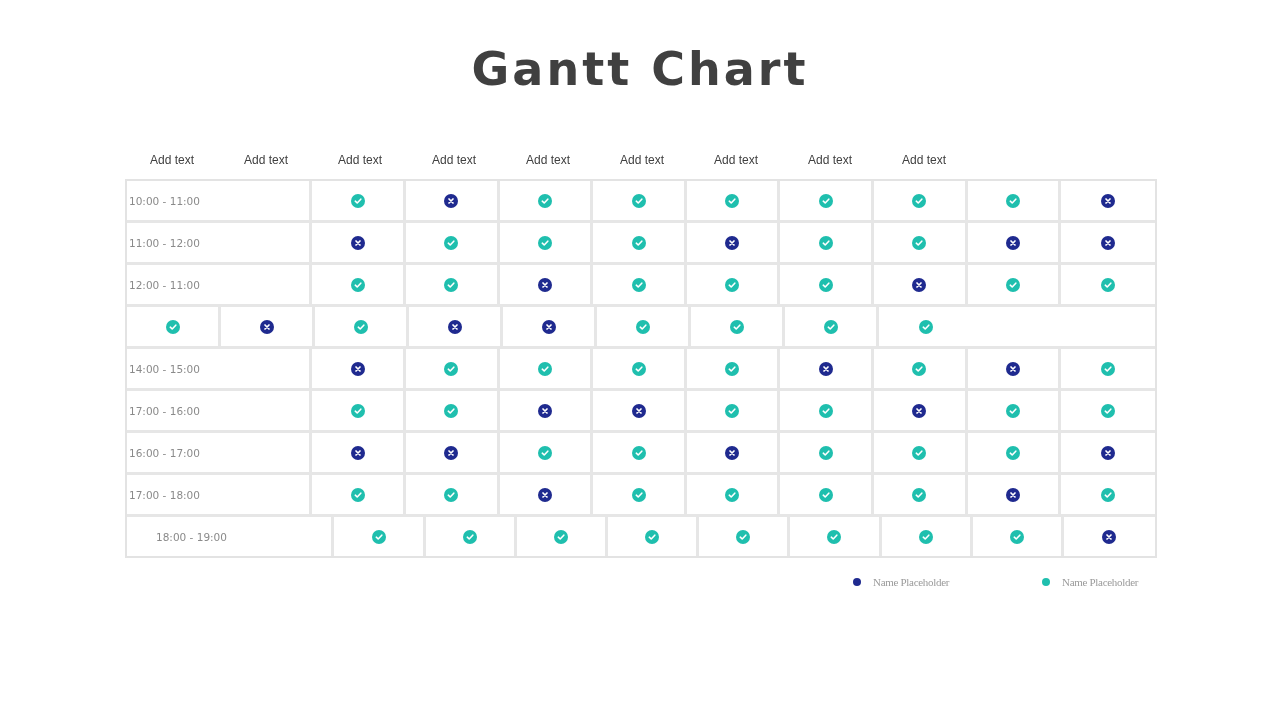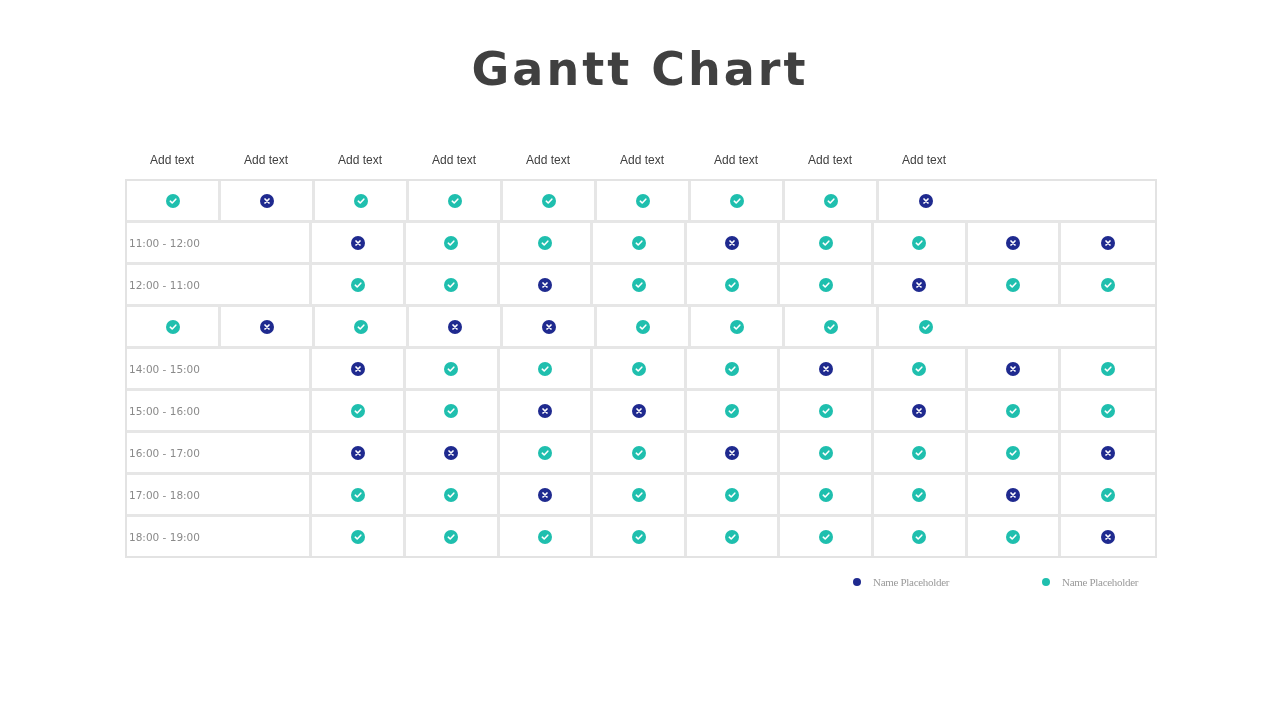--- a/index.html
+++ b/index.html
@@ -17,21 +17,21 @@
       display: flex;
     }
     .header-row .first { width: 186px; font-size: 11px; color: #404040; padding-left: 4px; line-height: 20px; }
     .header-row .col { width: 94px; text-align: center; font-size: 12px; color: #404040; line-height: 20px; }
 
     .grid {
       position: absolute; left: 125px; top: 179px; width: 1032px;
       border: 2px solid #e3e3e3; background: #fff;
     }
     .row { display: flex; height: 42px; border-bottom: 3px solid #e6e6e6; }
-    .row:last-child { border-bottom: none; height: 39px; }
+    .row:last-child { border-bottom: none; height: 39px; padding-left: 27px; }
     .cell-label {
       width: 186px; font-size: 10.5px; color: #8a8a8a; padding-left: 2px;
       display: flex; align-items: center; border-right: 3px solid #e6e6e6;
       font-family: "DejaVu Sans", sans-serif;
     }
     .cell {
       width: 94px; display: flex; align-items: center; justify-content: center;
       border-right: 3px solid #e6e6e6;
     }
     .cell:last-child { border-right: none; }
@@ -57,20 +57,21 @@
   <div class="col">Add text</div>
   <div class="col">Add text</div>
   <div class="col">Add text</div>
   <div class="col">Add text</div>
   <div class="col">Add text</div>
   <div class="col">Add text</div>
 </div>
 
 <div class="grid" id="grid">
     <div class="row">
+      <div class="cell-label">10:00 - 11:00</div>
       <div class="cell">
         <span class="icon" style="background: rgb(31, 191, 174);">
           <svg viewBox="0 0 10 10">
             <path d="M2.3 5.2 L4.2 7 L7.8 3.2" fill="none" stroke="#fff" stroke-width="1.6" stroke-linecap="round" stroke-linejoin="round"></path>
           </svg>
         </span>
       </div>
       <div class="cell">
         <span class="icon" style="background: rgb(31, 42, 143);">
           <svg viewBox="0 0 10 10">
@@ -385,21 +386,21 @@
       </div>
       <div class="cell">
         <span class="icon" style="background: rgb(31, 191, 174);">
           <svg viewBox="0 0 10 10">
             <path d="M2.3 5.2 L4.2 7 L7.8 3.2" fill="none" stroke="#fff" stroke-width="1.6" stroke-linecap="round" stroke-linejoin="round"></path>
           </svg>
         </span>
       </div>
     </div>
     <div class="row">
-      <div class="cell-label">15:00 - 16:00</div>
+      <div class="cell-label">17:00 - 16:00</div>
       <div class="cell">
         <span class="icon" style="background: rgb(31, 191, 174);">
           <svg viewBox="0 0 10 10">
             <path d="M2.3 5.2 L4.2 7 L7.8 3.2" fill="none" stroke="#fff" stroke-width="1.6" stroke-linecap="round" stroke-linejoin="round"></path>
           </svg>
         </span>
       </div>
       <div class="cell">
         <span class="icon" style="background: rgb(31, 191, 174);">
           <svg viewBox="0 0 10 10">

